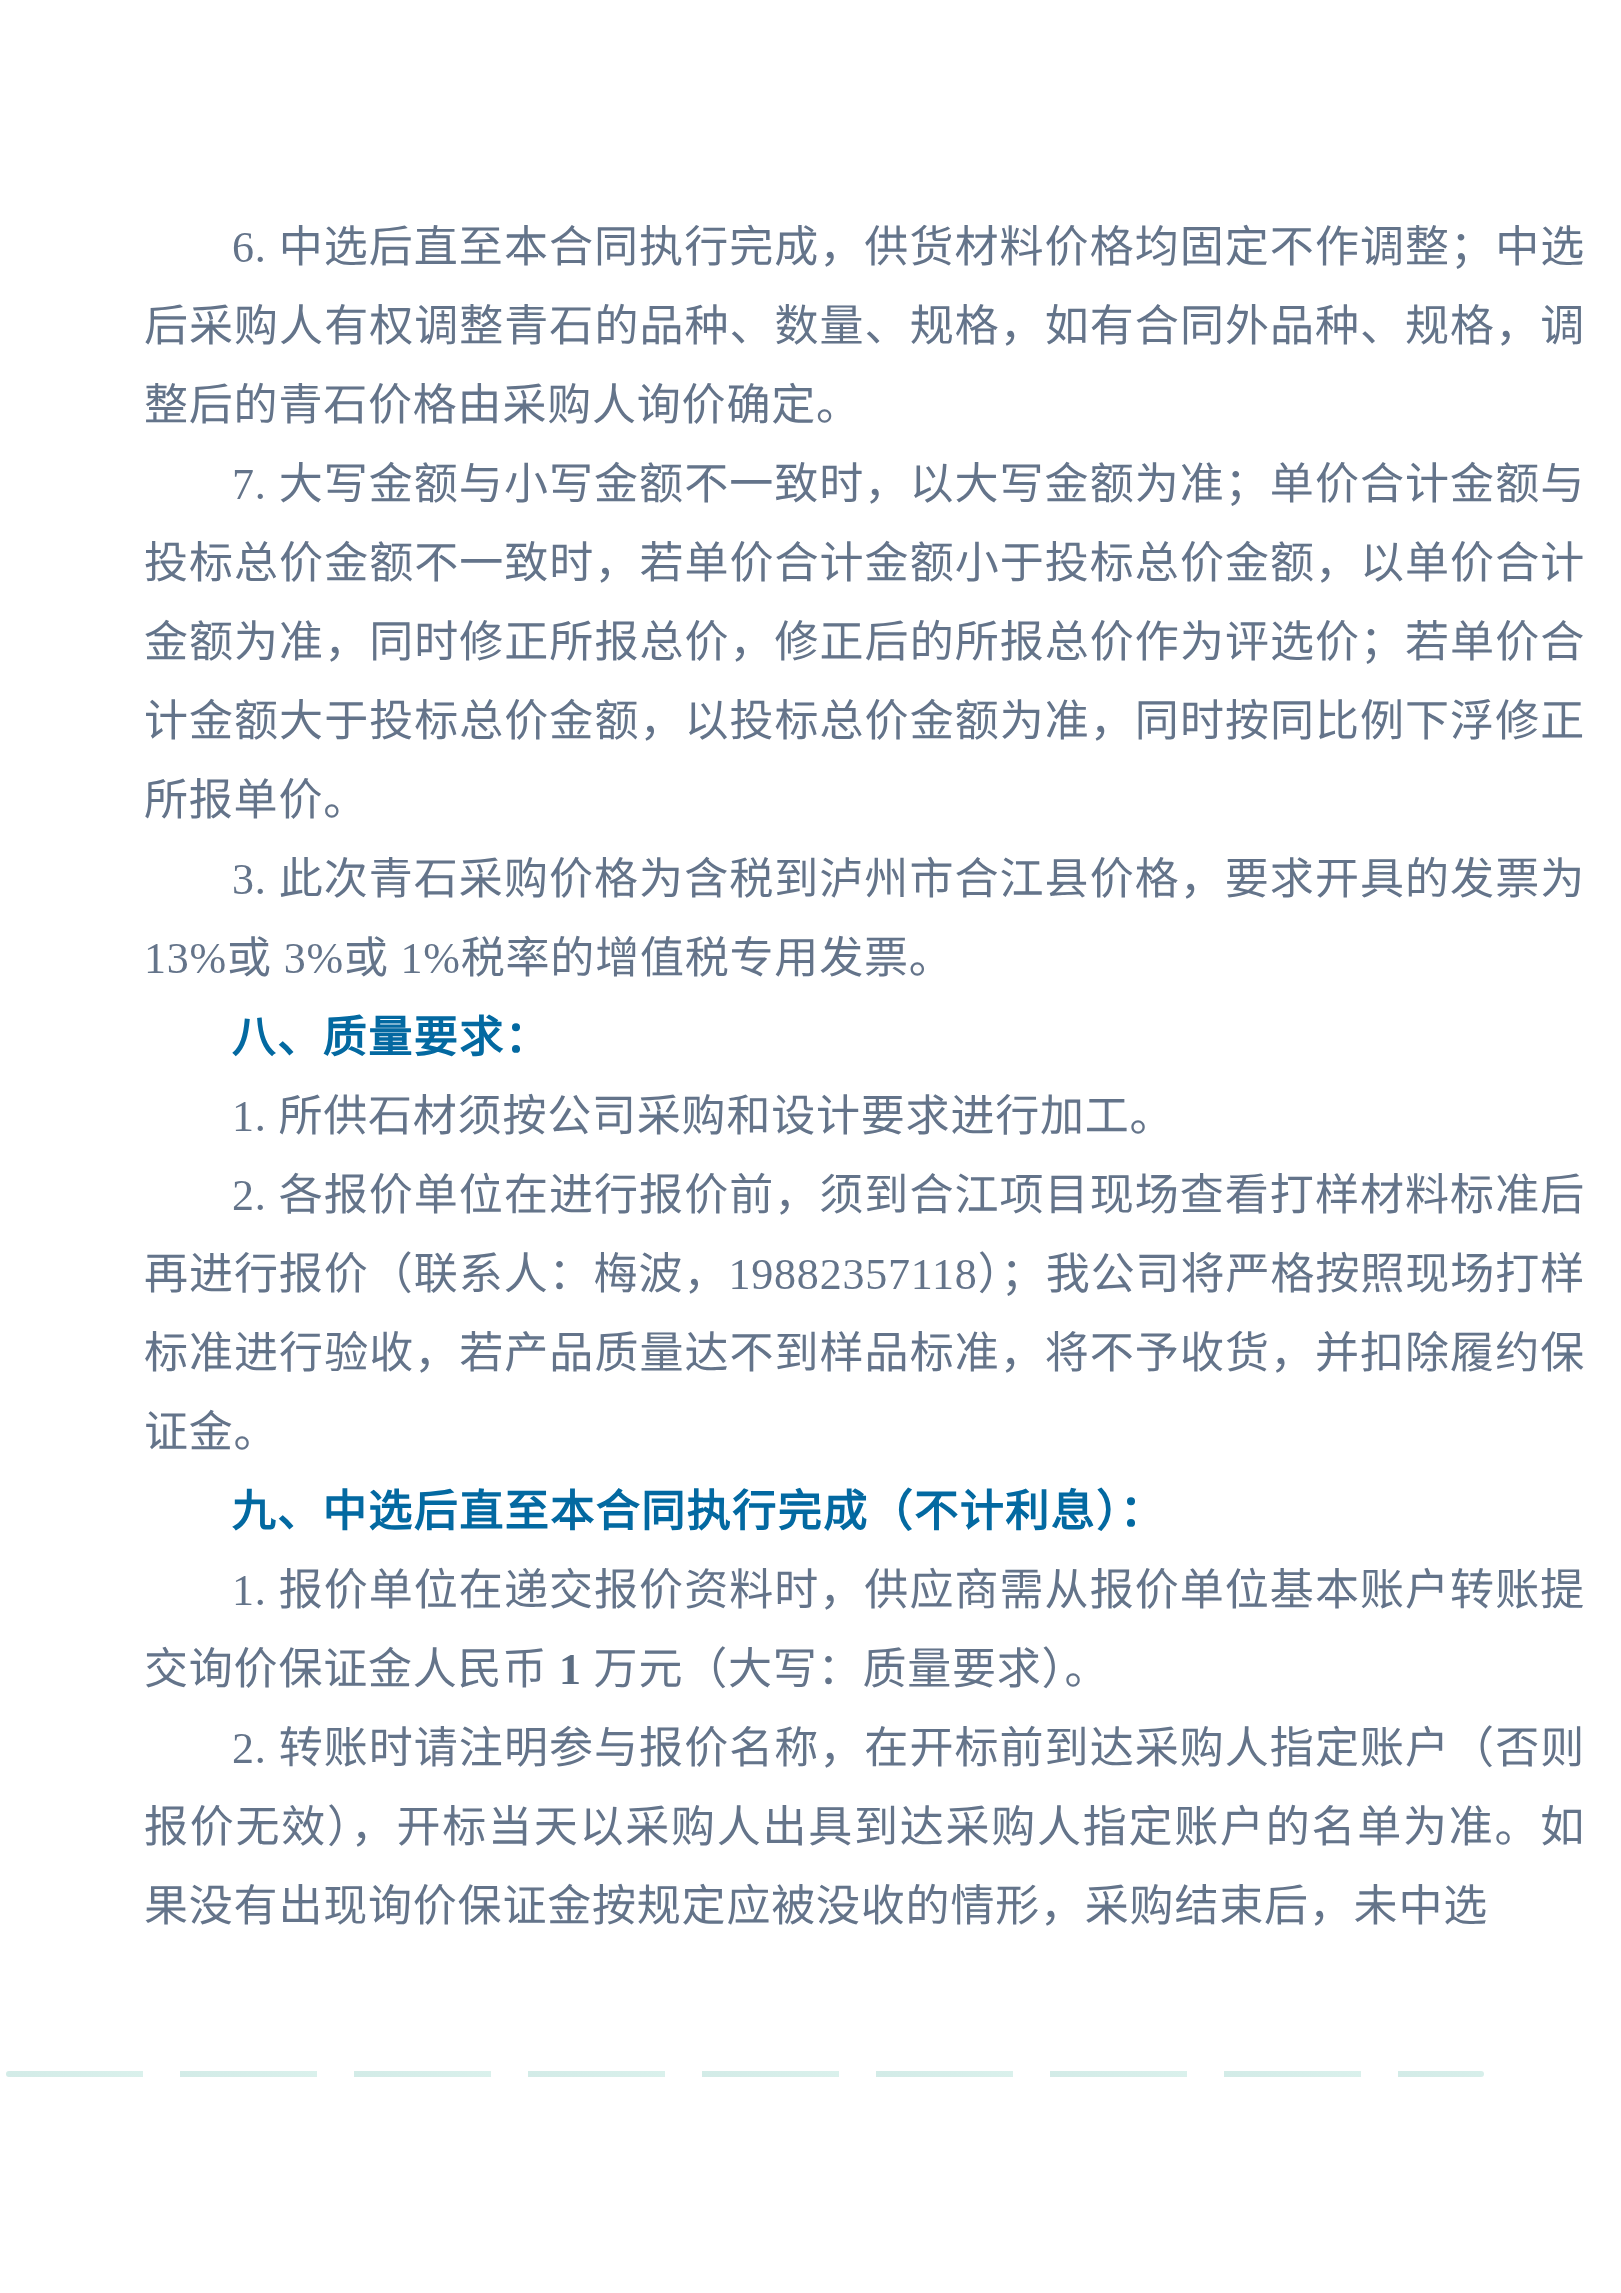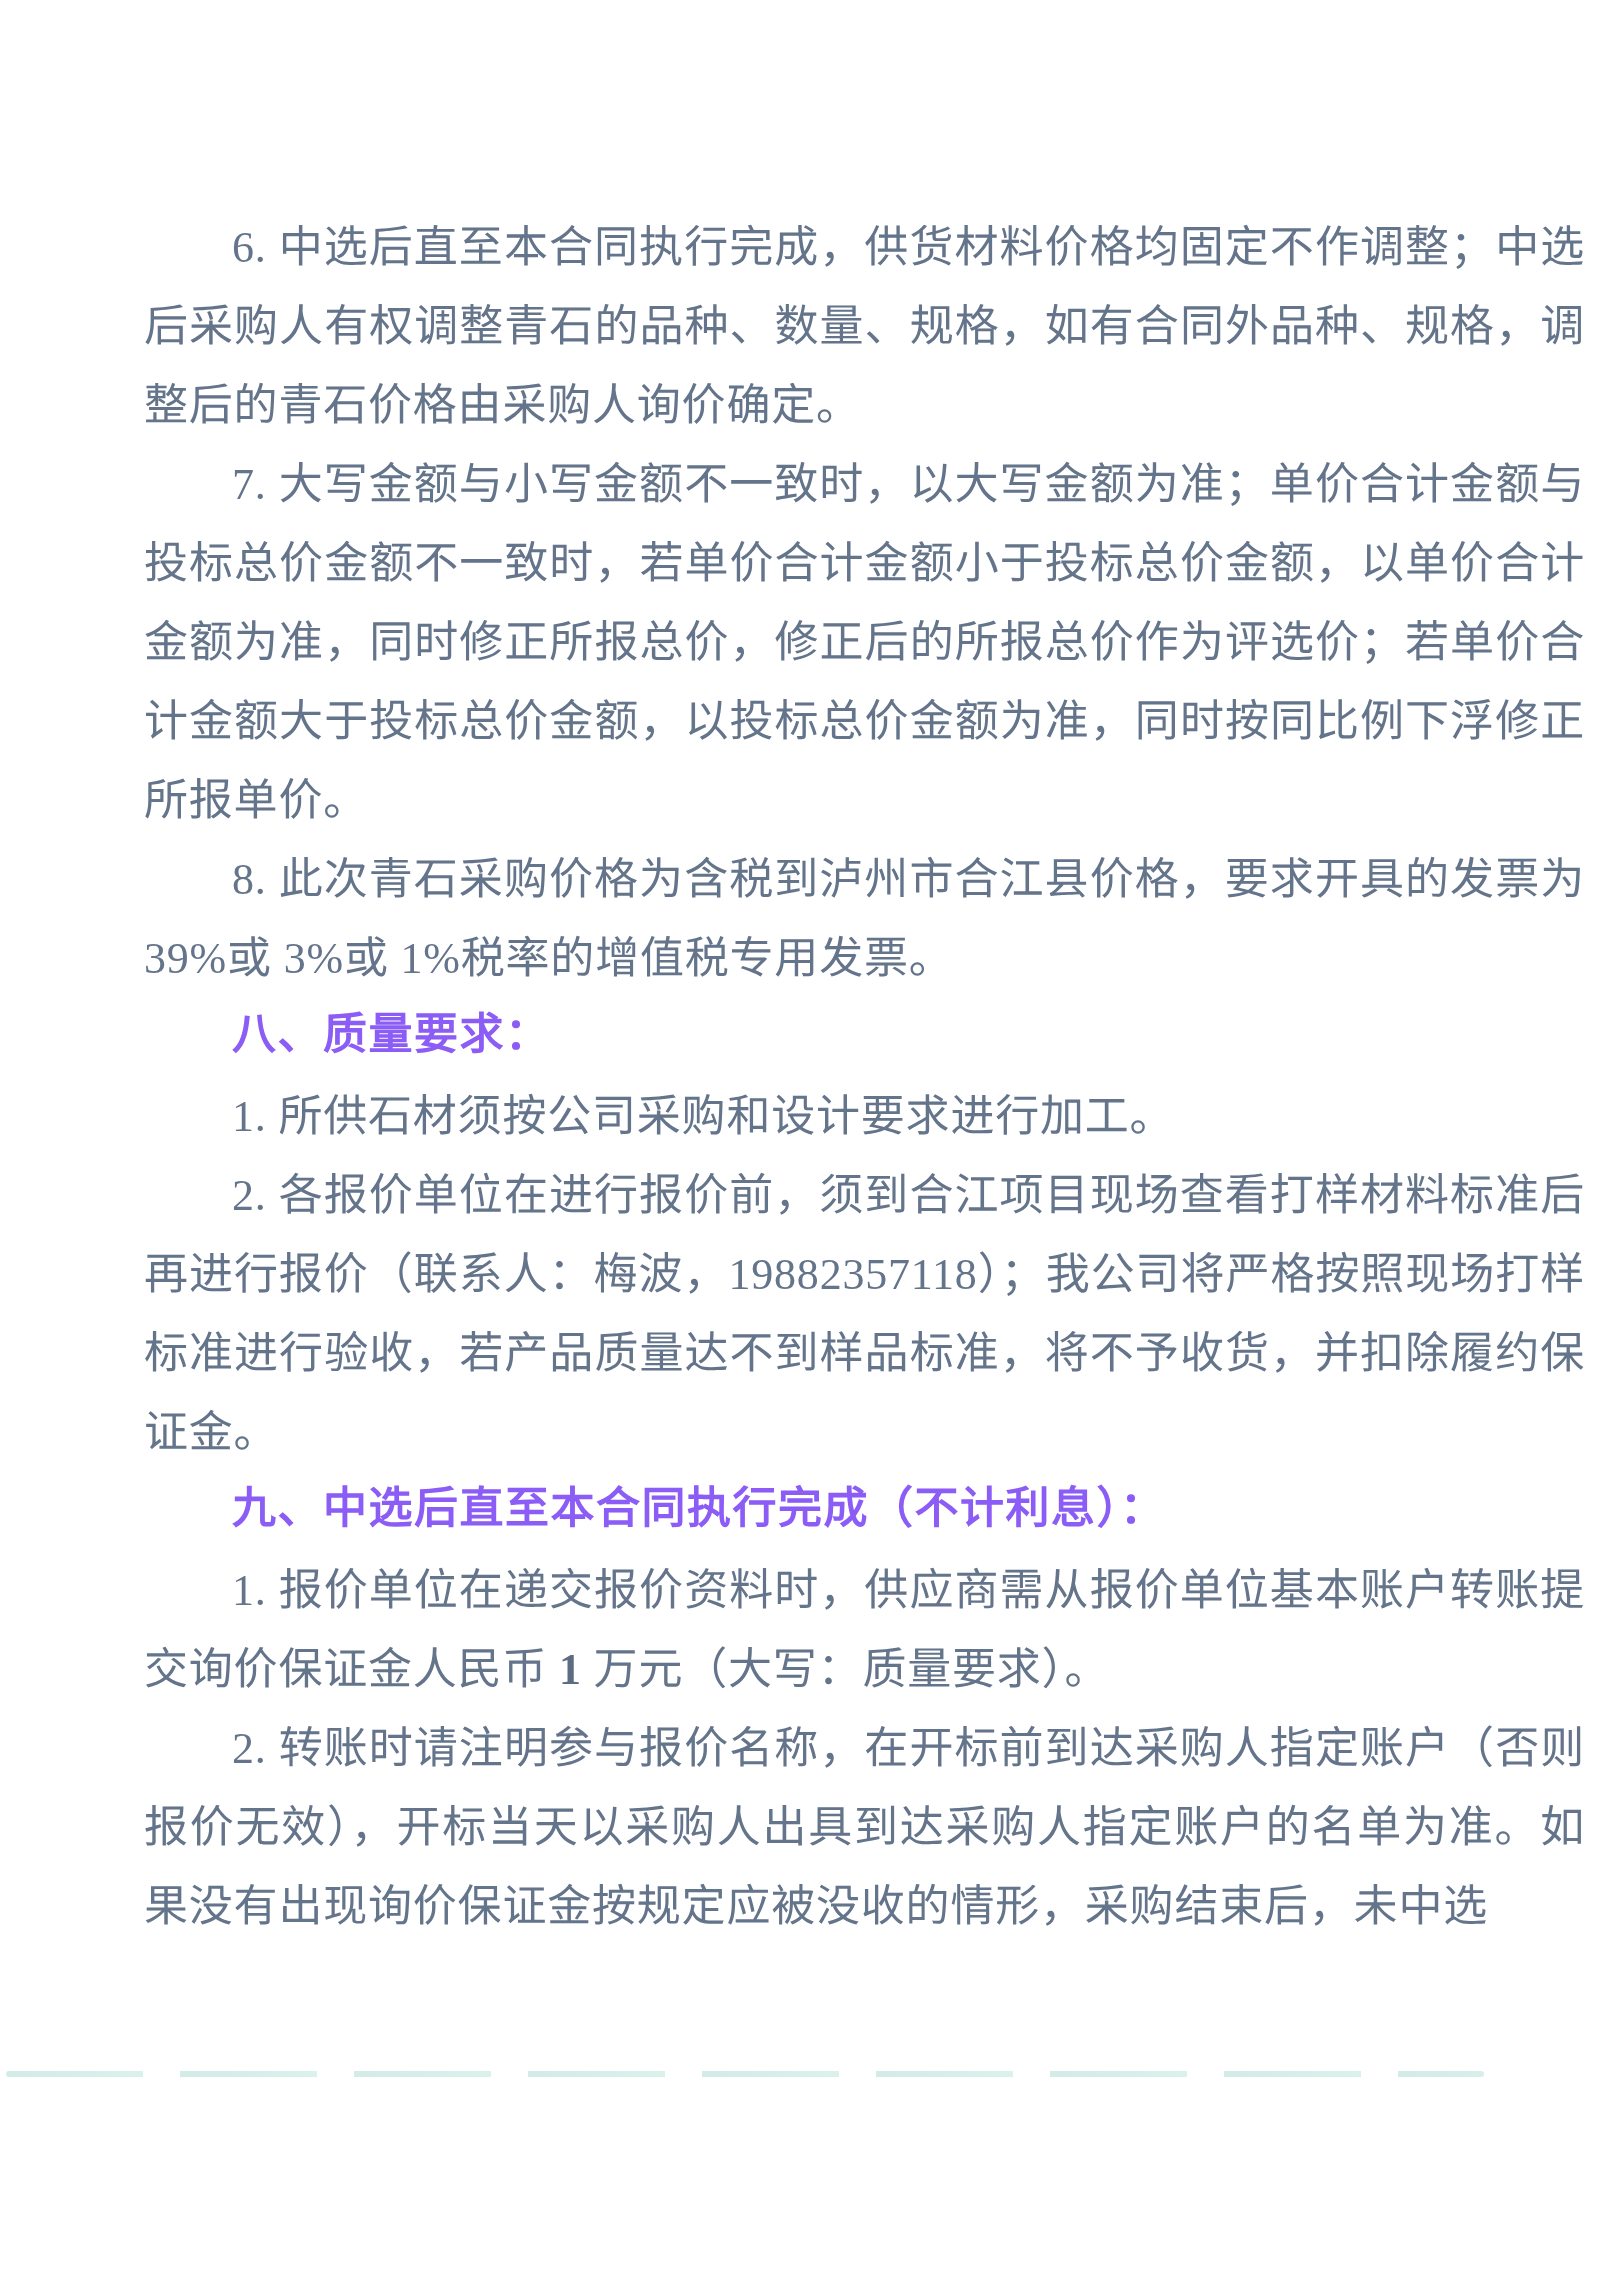--- a/index.html
+++ b/index.html
@@ -30,23 +30,23 @@
     letter-spacing: 0.8px;
     text-align: justify;
     text-justify: inter-character;
   }
   .content p {
     margin: 0;
     padding: 0;
     text-indent: 2em;
   }
   .heading {
-    font-family: Liberation Mono, monospace;
+    font-family: Liberation Serif, serif;
     font-weight: bold;
-    color: #8b5cf6;
+    color: #0369a1;
     letter-spacing: 1.5px;
   }
   .indent-lg { text-indent: 2.25em; }
   .indent-xl { text-indent: 2.4em; }
   .strong {
     font-weight: bold;
     color: #5c6d82;
   }
   
   .scan-artifact {
@@ -68,21 +68,21 @@
 </head>
 <body>
 
 <div class="page">
   <div class="content">
 
     <p class="body-par">6. 中选后直至本合同执行完成，供货材料价格均固定不作调整；中选后采购人有权调整青石的品种、数量、规格，如有合同外品种、规格，调整后的青石价格由采购人询价确定。</p>
 
     <p class="body-par">7. 大写金额与小写金额不一致时，以大写金额为准；单价合计金额与投标总价金额不一致时，若单价合计金额小于投标总价金额，以单价合计金额为准，同时修正所报总价，修正后的所报总价作为评选价；若单价合计金额大于投标总价金额，以投标总价金额为准，同时按同比例下浮修正所报单价。</p>
 
-    <p class="body-par">8. 此次青石采购价格为含税到泸州市合江县价格，要求开具的发票为 39%或 3%或 1%税率的增值税专用发票。</p>
+    <p class="body-par">3. 此次青石采购价格为含税到泸州市合江县价格，要求开具的发票为 13%或 3%或 1%税率的增值税专用发票。</p>
 
     <p class="heading">八、质量要求：</p>
 
     <p class="body-par">1. 所供石材须按公司采购和设计要求进行加工。</p>
 
     <p class="body-par">2. 各报价单位在进行报价前，须到合江项目现场查看打样材料标准后再进行报价（联系人：梅波，19882357118）；我公司将严格按照现场打样标准进行验收，若产品质量达不到样品标准，将不予收货，并扣除履约保证金。</p>
 
     <p class="heading">九、中选后直至本合同执行完成（不计利息）：</p>
 
 

